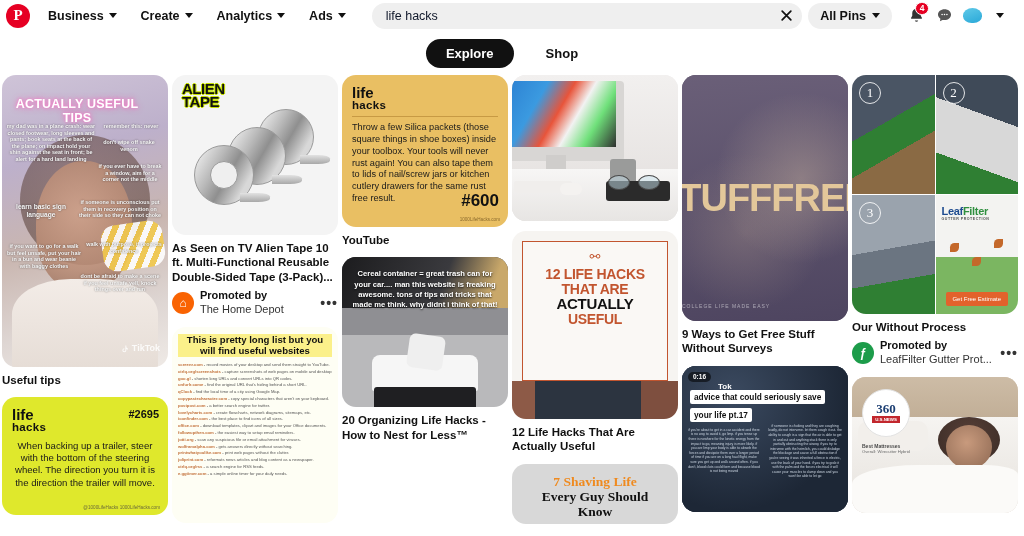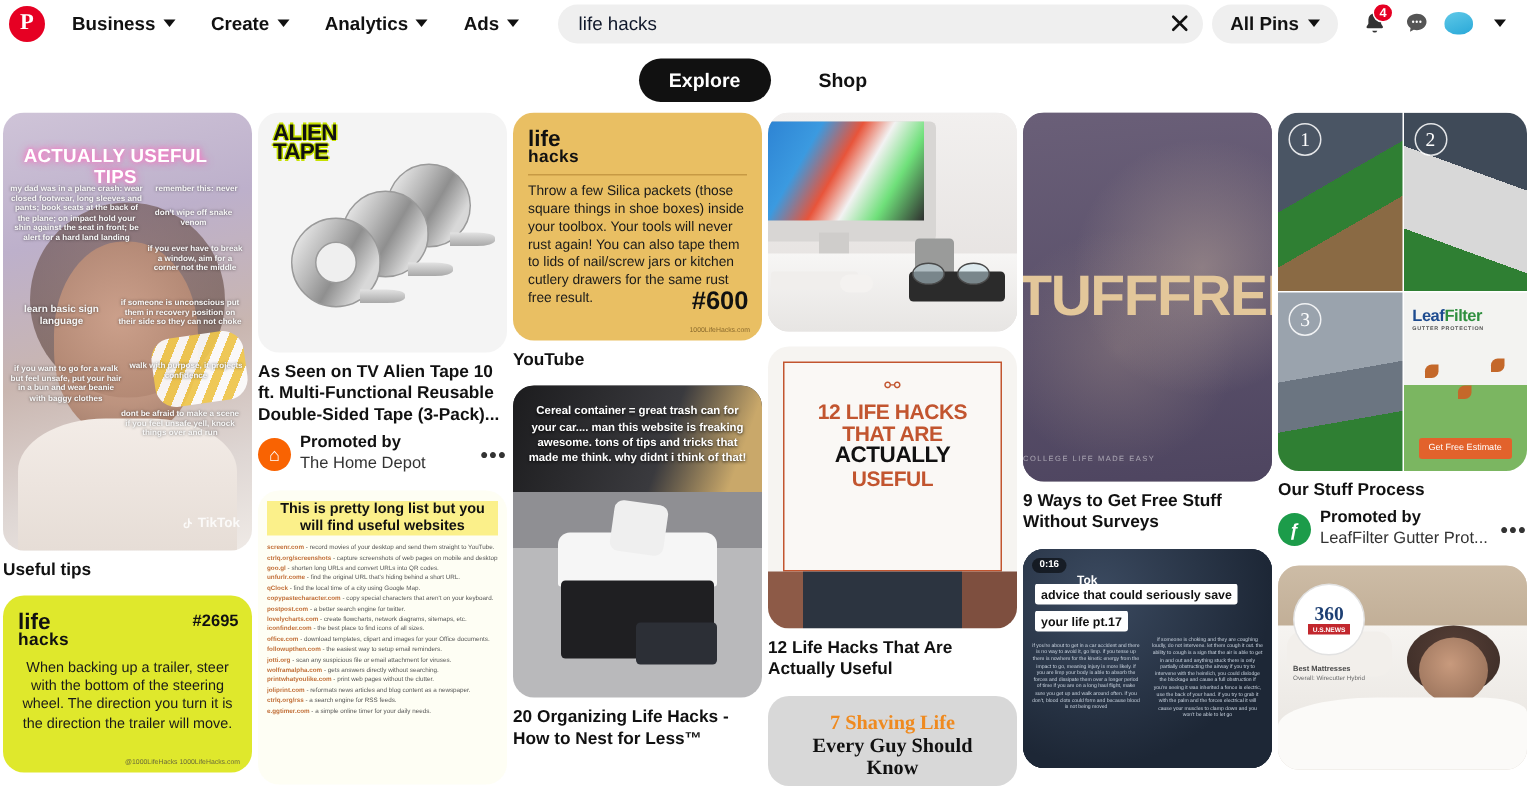--- a/index.html
+++ b/index.html
@@ -516,21 +516,21 @@
         </div>
         <div style="border-top:1px solid #c79a44;margin:6px 0 5px;"></div>
         <div class="lh-body">Throw a few Silica packets (those square things in shoe boxes) inside your toolbox. Your tools will never rust again! You can also tape them to lids of nail/screw jars or kitchen cutlery drawers for the same rust free result.</div>
         <div class="lh-num" style="right:9px;bottom:16px;font-size:17px;">#600</div>
         <div class="lh-site" style="color:#8a6a2d;">1000LifeHacks.com</div>
       </div>
       <div class="pintitle">YouTube</div>
     </div>
 
     <div class="pin">
-      <div class="pinimg" style="height:208px;background:linear-gradient(180deg,#2a2a2c 0 22%,#8f8f93 22% 52%,#b9b9bb 52% 100%);position:relative;">
+      <div class="pinimg" style="height:150px;background:linear-gradient(180deg,#2a2a2c 0 22%,#8f8f93 22% 52%,#b9b9bb 52% 100%);position:relative;">
         <div style="position:absolute;left:0;top:0;width:100%;height:34%;background:linear-gradient(110deg,#1c1c1e,#3a3a3e 60%,#c9a86a 88%);"></div>
         <div style="position:absolute;left:8px;top:12px;right:8px;text-align:center;font-size:7.6px;line-height:1.35;color:#fff;font-weight:bold;text-shadow:0 1px 2px rgba(0,0,0,.85);">Cereal container = great trash can for your car.... man this website is freaking awesome. tons of tips and tricks that made me think. why didnt i think of that!</div>
         <div style="position:absolute;left:30px;top:98px;width:106px;height:36px;background:#f6f6f6;border-radius:8px 8px 2px 2px;"></div>
         <div style="position:absolute;left:66px;top:78px;width:36px;height:34px;background:#efefef;border-radius:6px;transform:rotate(8deg);"></div>
         <div style="position:absolute;left:32px;top:130px;width:102px;height:52px;background:#1f1f22;border-radius:3px;"></div>
         <div style="position:absolute;left:82px;top:158px;width:54px;height:28px;background:#2c2f36;border-radius:3px;"></div>
       </div>
       <div class="pintitle">20 Organizing Life Hacks - How to Nest for Less™</div>
     </div>
   </div>
@@ -665,21 +665,21 @@
           <div class="lf-brand">
             <span>Leaf</span><em>Filter</em>
             <small>GUTTER PROTECTION</small>
           </div>
           <div class="lf-leaf" style="left:14px;top:48px;"></div>
           <div class="lf-leaf" style="left:36px;top:62px;"></div>
           <div class="lf-leaf" style="left:58px;top:44px;"></div>
           <div class="lf-btn">Get Free Estimate</div>
         </div>
       </div>
-      <div class="pintitle">Our Stuff Process</div>
+      <div class="pintitle">Our Without Process</div>
       <div class="meta">
         <div class="metaicon" style="background:#1c9c4a;">ƒ</div>
         <div class="metatext">
           <div class="m1">Promoted by</div>
           <div class="m2">LeafFilter Gutter Prot...</div>
         </div>
         <div class="dots">•••</div>
       </div>
     </div>
 

